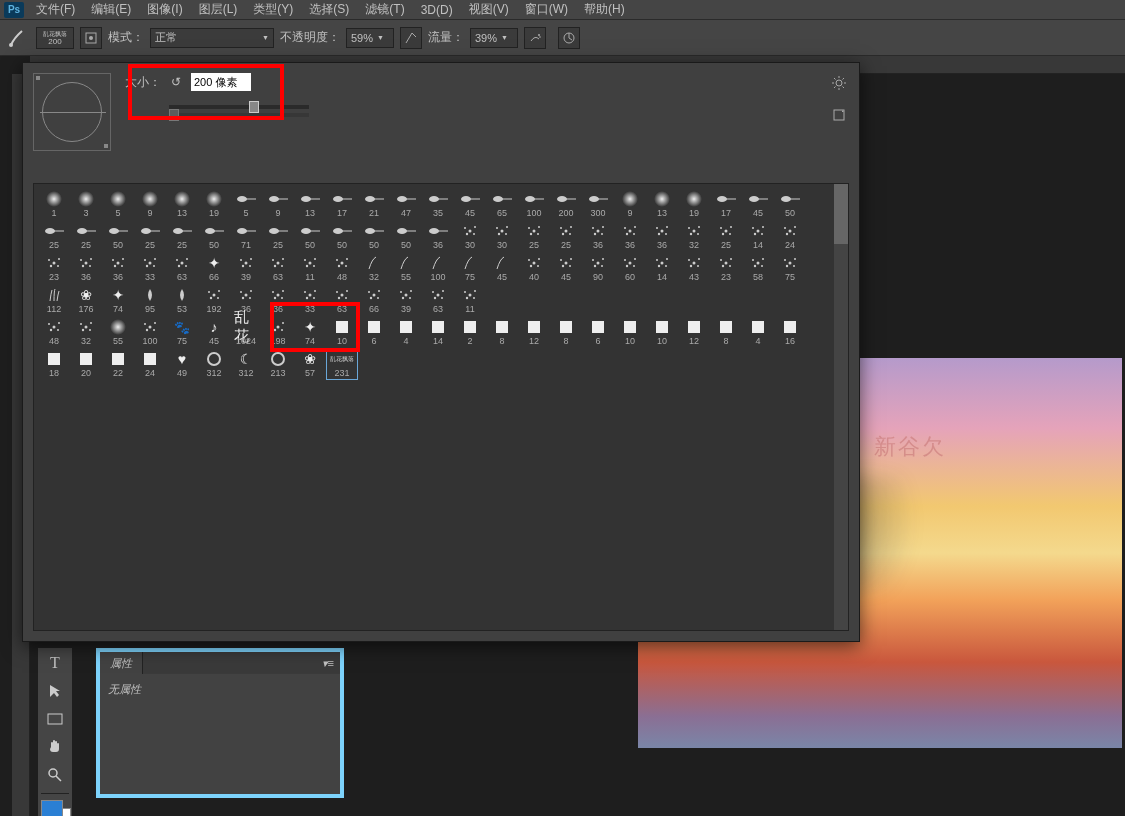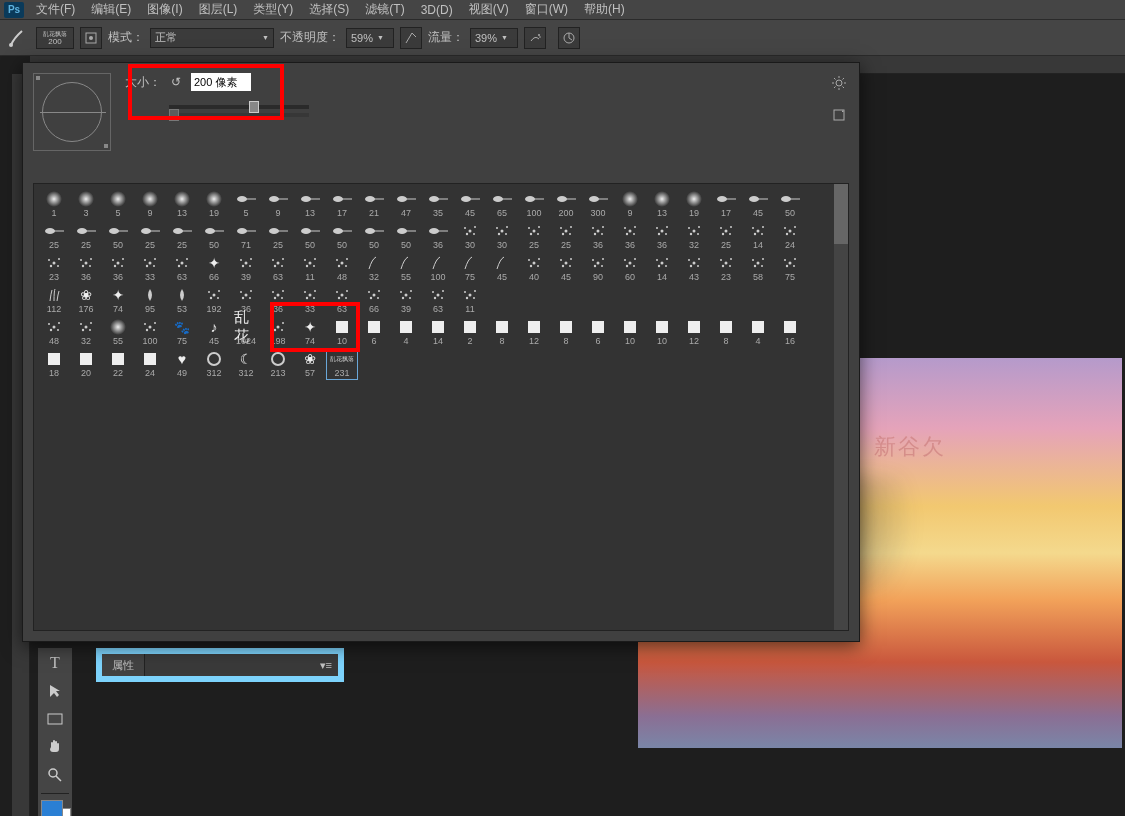--- a/index.html
+++ b/index.html
@@ -13,21 +13,21 @@
 .sq-btn { width: 22px; height: 22px; background: #3b3b3b; border: 1px solid #222; display: flex; align-items: center; justify-content: center; cursor: pointer; }
 .lbl { font-size: 12px; margin-left: 0; }
 .dd { height: 20px; background: #3b3b3b; border: 1px solid #222; display: flex; align-items: center; padding: 0 4px; gap: 4px; cursor: pointer; }
 .dd .tri { font-size: 7px; }
 .canvas-area { position: absolute; top: 56px; left: 0; right: 0; bottom: 0; background: #1e1e1e; }
 .ruler-h { position: absolute; top: 56px; left: 30px; right: 0; height: 18px; background: #383838; border-bottom: 1px solid #222; }
 .ruler-v { position: absolute; top: 74px; left: 12px; width: 18px; bottom: 0; background: #383838; border-right: 1px solid #222; }
 .toolpal { position: absolute; top: 648px; left: 38px; width: 34px; background: #454545; display: flex; flex-direction: column; gap: 4px; padding: 3px; }
 .toolpal .t { width: 28px; height: 24px; display: flex; align-items: center; justify-content: center; cursor: pointer; }
 .toolpal .sw { width: 22px; height: 22px; border: 1px solid #888; }
-.prop-panel { position: absolute; top: 648px; left: 96px; width: 248px; background: #424242; border: 6px solid #7dd3fc; }
+.prop-panel { position: absolute; top: 648px; left: 96px; width: 248px; background: #424242; border: 4px solid #7dd3fc; font-style: italic; }
 .prop-tab { height: 22px; background: #3a3a3a; display: flex; align-items: center; }
 .prop-tab .tab { padding: 0 10px; height: 22px; display: flex; align-items: center; background: #424242; border-right: 1px solid #222; cursor: pointer; }
 .prop-tab .menu { margin-left: auto; padding: 0 6px; cursor: pointer; }
 .prop-body { padding: 8px; height: 120px; }
 .brush-popup { position: absolute; top: 62px; left: 22px; width: 838px; height: 580px; background: #404040; border: 1px solid #1a1a1a; box-shadow: 0 4px 18px rgba(0,0,0,0.6); z-index: 100; }
 .bp-top { height: 110px; display: flex; padding: 10px; gap: 10px; }
 .angle-ctl { width: 78px; height: 78px; border: 1px solid #666; position: relative; }
 .angle-ctl .circ { position: absolute; top: 8px; left: 8px; width: 60px; height: 60px; border: 1px solid #888; border-radius: 50%; }
 .sliders { flex: 1; }
 .slider-row { display: flex; align-items: center; gap: 6px; margin-bottom: 14px; }
@@ -1312,13 +1312,16 @@
     <div class="sw" style="position:absolute;top:0;left:0;background:#2a7fd4;z-index:2"></div>
     <div class="sw" style="position:absolute;top:8px;left:8px;background:#fff"></div>
   </div>
 </div>
 
 <div class="prop-panel">
   <div class="prop-tab">
     <div class="tab">属性</div>
     <div class="menu">▾≡</div>
   </div>
+  <div class="prop-body">
+    <span>无属性</span>
+  </div>
 </div>
 
 </body></html>

